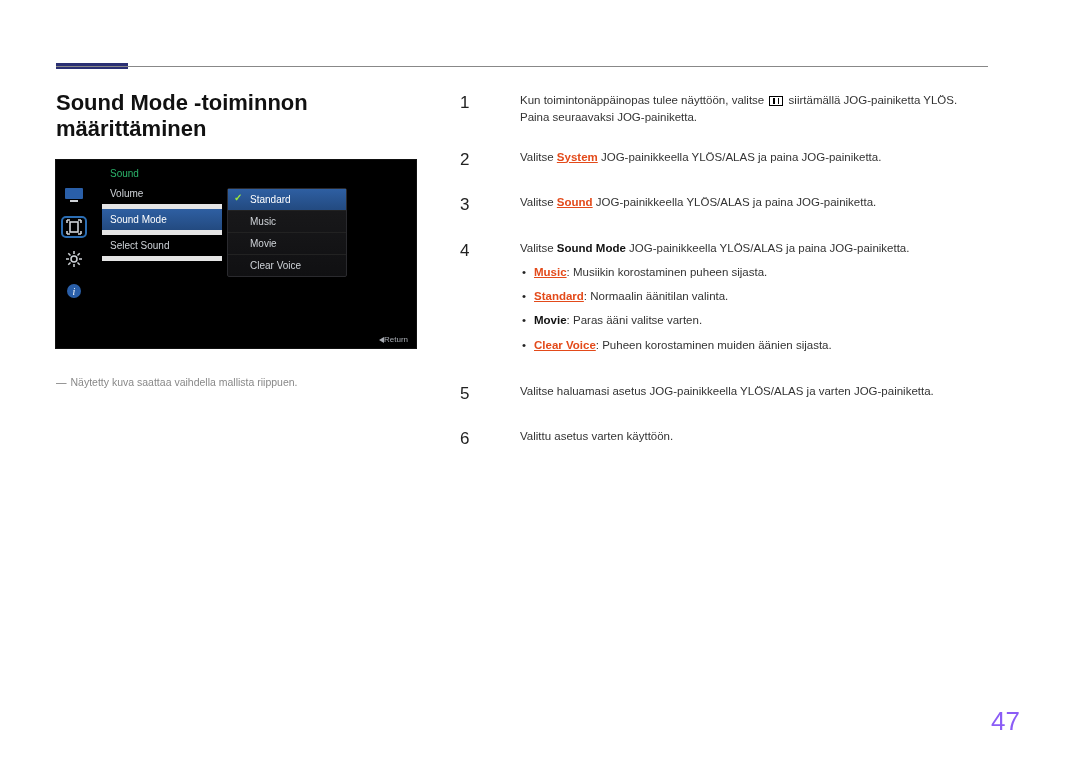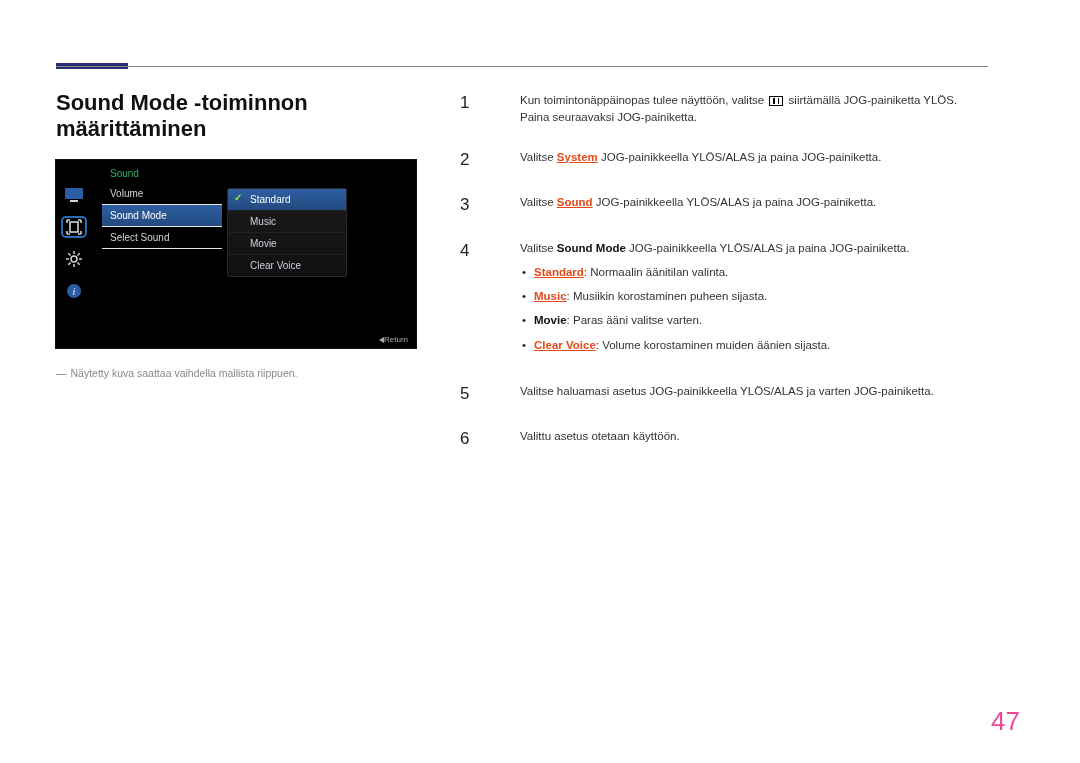--- a/index.html
+++ b/index.html
@@ -90,21 +90,21 @@
       font-size: 10px;
       padding: 8px 0 4px 18px;
     }
     .osd-menu {
       margin-left: 10px;
       width: 120px;
     }
     .osd-menu .mi {
       padding: 5px 8px;
       color: #cfd3d8;
-      border-bottom: 1px solid #e5e5e5;
+      border-bottom: 5px solid #e5e5e5;
     }
     .osd-menu .mi.sel {
       background: linear-gradient(#2e5fa2, #234a80);
       color: #fff;
       position: relative;
     }
     .osd-options {
       position: absolute;
       left: 135px;
       top: 28px;
@@ -137,21 +137,21 @@
       color: #a8acb3;
       display: flex; align-items: center; 
     }
     .osd-return .tri {
       width: 0; height: 0;
       border-top: 3px solid transparent;
       border-bottom: 3px solid transparent;
       border-right: 5px solid #a8acb3;
     }
     .caption {
-      margin-top: 19px;
+      margin-top: 28px;
       font-size: 10.5px;
       color: #888;
     }
     .caption .dash {
       color: #777;
       margin-right: 4px;
     }
 
     
     .step {
@@ -189,21 +189,21 @@
     .inline-icon::before { left: 3px; }
     .inline-icon::after { right: 3px; }
     .bullets { margin: 4px 0 0 0; padding-left: 0; list-style: none; }
     .bullets li { position: relative; padding-left: 14px; margin: 7px 0; font-size: 11.5px; }
     .bullets li::before { content: "•"; position: absolute; left: 2px; top: 0; color: #222; }
     .page-num {
       position: absolute;
       right: 60px;
       bottom: 26px;
       font-size: 26px;
-      color: #ec4899;
+      color: #8b5cf6;
       font-weight: 300;
     }
   </style>
 </head>
 <body>
 
 <div class="page">
   <div class="header-rule"></div>
   <div class="columns">
     <div class="left-col">
@@ -286,34 +286,34 @@
       <div class="step">
         <div class="num">3</div>
         <div class="body"><span>Valitse </span><span class="hl">Sound</span><span> JOG-painikkeella YLÖS/ALAS ja paina JOG-painiketta.</span></div>
       </div>
 
       <div class="step">
         <div class="num">4</div>
         <div class="body">
           <span>Valitse </span><b>Sound Mode</b><span> JOG-painikkeella YLÖS/ALAS ja paina JOG-painiketta.</span>
           <ul class="bullets">
+            <li><span class="hl">Music</span><span>: Musiikin korostaminen puheen sijasta.</span></li>
             <li><span class="hl">Standard</span><span>: Normaalin äänitilan valinta.</span></li>
-            <li><span class="hl">Music</span><span>: Musiikin korostaminen puheen sijasta.</span></li>
             <li><b>Movie</b><span>: Paras ääni valitse varten.</span></li>
-            <li><span class="hl">Clear Voice</span><span>: Volume korostaminen muiden äänien sijasta.</span></li>
+            <li><span class="hl">Clear Voice</span><span>: Puheen korostaminen muiden äänien sijasta.</span></li>
           </ul>
         </div>
       </div>
 
       <div class="step">
         <div class="num">5</div>
         <div class="body">Valitse haluamasi asetus JOG-painikkeella YLÖS/ALAS ja varten JOG-painiketta.</div>
       </div>
 
       <div class="step">
         <div class="num">6</div>
-        <div class="body">Valittu asetus otetaan käyttöön.</div>
+        <div class="body">Valittu asetus varten käyttöön.</div>
       </div>
     </div>
   </div>
 </div>
 
 <div class="page-num">47</div>
 
 </body></html>

